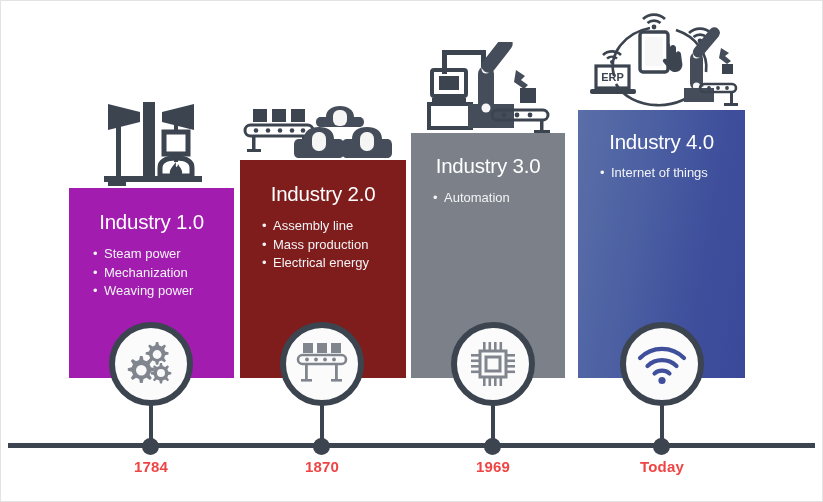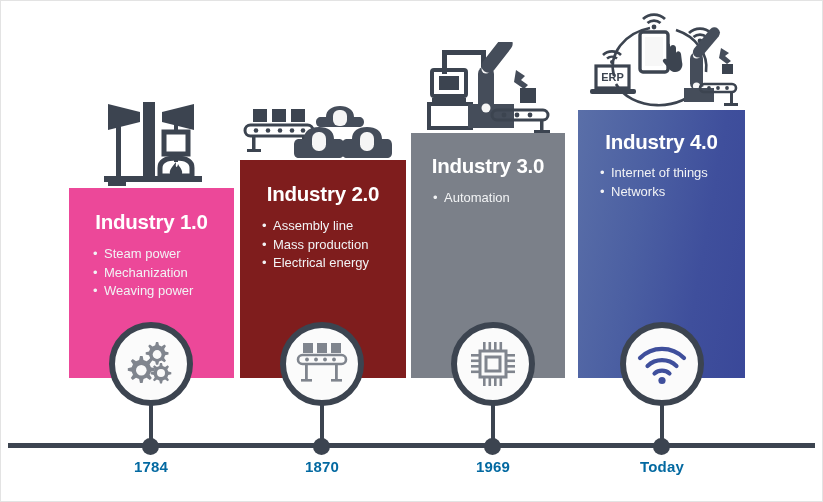--- a/index.html
+++ b/index.html
@@ -16,21 +16,21 @@
   .col{
     position:absolute;
     box-sizing:border-box;
     color:#ffffff;
   }
   .col .col-title{
     position:absolute;
     left:0;right:0;
     text-align:center;
     font-size:20.5px;
-    font-weight:bold;
+    font-weight:normal;
     letter-spacing:-0.2px;
     color:#ffffff;
   }
   .col .bullets{
     position:absolute;
     margin:0;
     padding:0;
     list-style:none;
   }
   .col .bullets li{
@@ -43,21 +43,21 @@
     white-space:pre-line;
   }
   .col .bullets li:before{
     content:"\2022";
     position:absolute;
     left:0;top:0;
     color:#f2f3f5;
     font-size:13px;
   }
 
-  #col1{left:69px;top:188px;width:165px;height:190px;background:#ec4899;}
+  #col1{left:69px;top:188px;width:165px;height:190px;background:#a21caf;}
   #col2{left:240px;top:160px;width:166px;height:218px;background:#7f1d1d;}
   #col3{left:411px;top:133px;width:154px;height:245px;background:#7b8089;}
   #col4{left:578px;top:110px;width:167px;height:268px;
         background:linear-gradient(100deg,#5a6fa8 0%,#4b5fa2 38%,#3f4f9c 70%,#3a4899 100%);}
 
   
   .badge{
     position:absolute;
     width:84px;height:84px;
     border-radius:50%;
@@ -75,21 +75,21 @@
     position:absolute;
     width:17px;height:17px;
     border-radius:50%;
     background:#3c4450;
   }
   .yearlbl{
     position:absolute;
     text-align:center;
     font-size:15px;
     font-weight:bold;
-    color:#0369a1;
+    color:#ef4444;
     letter-spacing:0.2px;
   }
 
   
   #baseline{
     position:absolute;
     left:8px;top:443px;
     width:807px;height:5px;
     background:#3c4450;
   }
@@ -287,21 +287,20 @@
     <div class="col-title" style="top:21px;">Industry 3.0</div>
     <ul class="bullets" style="top:56px;left:22px;right:6px;">
       <li>Automation</li>
     </ul>
   </div>
 
   <div class="col" id="col4">
     <div class="col-title" style="top:20px;">Industry 4.0</div>
     <ul class="bullets" style="top:54px;left:22px;right:6px;">
       <li>Internet of things</li>
-      <li>Networks</li>
     </ul>
   </div>
 
   <div class="badge" style="left:109px;top:322px;">
     <svg width="50" height="50" viewBox="0 0 50 50">
       <g fill="#80858e">
         <path d="M30 3 l2.2 0 0.8 3.3 2.6 1.1 2.8-1.9 1.6 1.6 -1.9 2.8 1.1 2.6 3.3 0.8 0 2.2 -3.3 0.8 -1.1 2.6 1.9 2.8 -1.6 1.6 -2.8-1.9 -2.6 1.1 -0.8 3.3 -2.2 0 -0.8-3.3 -2.6-1.1 -2.8 1.9 -1.6-1.6 1.9-2.8 -1.1-2.6 -3.3-0.8 0-2.2 3.3-0.8 1.1-2.6 -1.9-2.8 1.6-1.6 2.8 1.9 2.6-1.1z"></path>
         <circle cx="31.1" cy="15.5" r="4.4" fill="#f9f9f9"></circle>
         <path d="M14 17 l2.6 0 0.9 3.9 3.1 1.3 3.3-2.2 1.9 1.9 -2.2 3.3 1.3 3.1 3.9 0.9 0 2.6 -3.9 0.9 -1.3 3.1 2.2 3.3 -1.9 1.9 -3.3-2.2 -3.1 1.3 -0.9 3.9 -2.6 0 -0.9-3.9 -3.1-1.3 -3.3 2.2 -1.9-1.9 2.2-3.3 -1.3-3.1 -3.9-0.9 0-2.6 3.9-0.9 1.3-3.1 -2.2-3.3 1.9-1.9 3.3 2.2 3.1-1.3z"></path>
         <circle cx="15.3" cy="31.2" r="5.3" fill="#f9f9f9"></circle>

